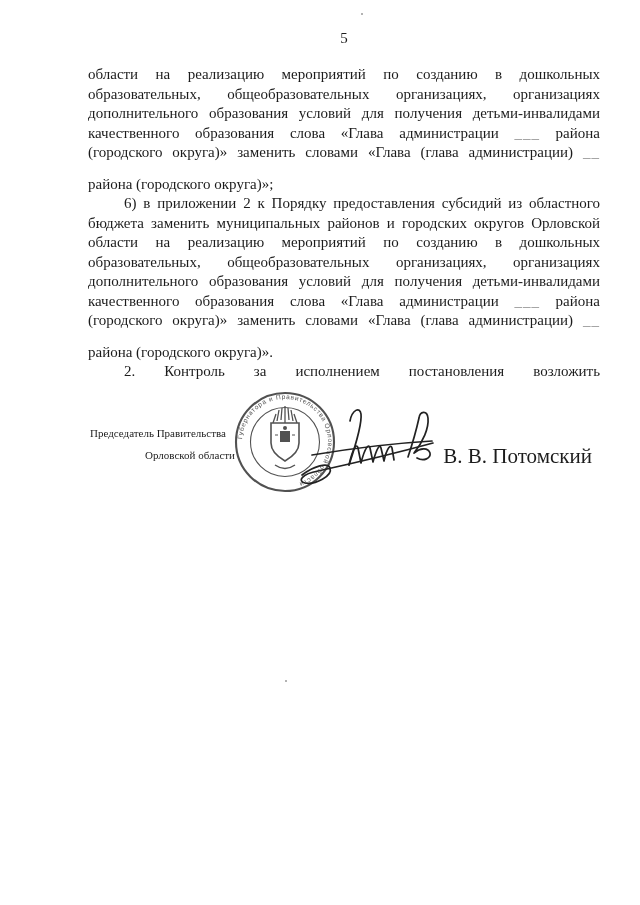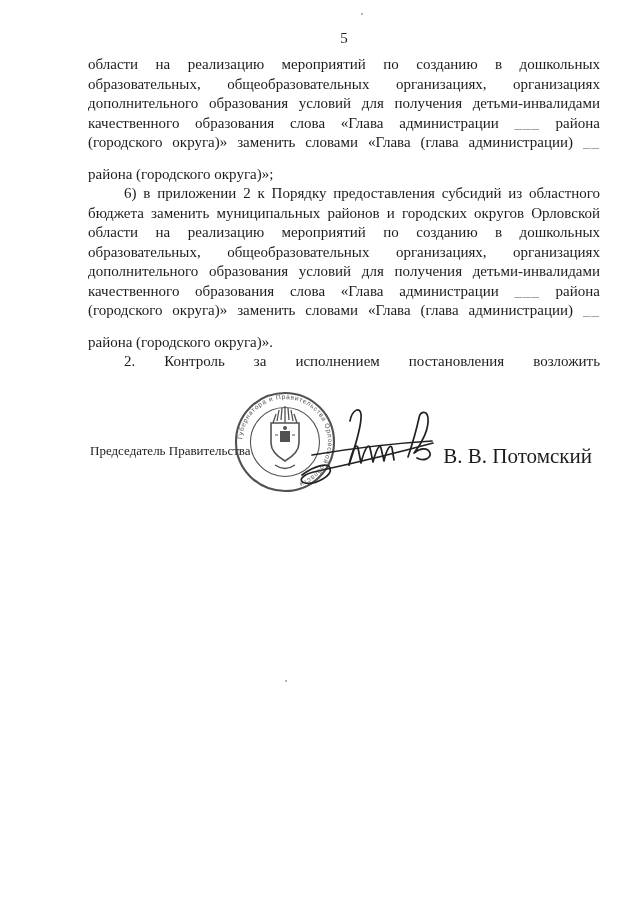--- a/index.html
+++ b/index.html
@@ -22,41 +22,41 @@
   .page-number {
     position: absolute;
     top: 30px;
     left: 88px;
     width: 512px;
     text-align: center;
     font-size: 15px;
   }
   .doc-body {
     position: absolute;
-    top: 55px;
+    top: 65px;
     left: 88px;
     width: 512px;
     font-size: 15px;
     line-height: 19.5px;
   }
   .para { margin: 0; }
   .line {
     text-align: justify;
     text-align-last: justify;
     white-space: nowrap;
   }
   .line.last { text-align-last: left; margin-top: 12px; }
   .line.indent { padding-left: 36px; }
   .blank { color: var(--blank-color, #8a8a8a); letter-spacing: 1px; }
   .sig-title {
     position: absolute;
-    top: 440px;
+    top: 422px;
     left: 90px;
     width: 200px;
-    font-size: 13px;
+    font-size: 11px;
     line-height: 22px;
     z-index: 1;
     font-family: Liberation Serif, serif;
   }
   .sig-title .t2 { text-align: center; }
   .signer-name {
     position: absolute;
     top: 444px;
     right: 48px;
     font-size: 21px;
@@ -117,20 +117,21 @@
         <div class="line">(городского округа)» заменить словами «Глава (глава администрации) <span class="blank">__</span></div>
         <div class="line last">района (городского округа)».</div>
       </div>
       <div class="para">
         <div class="line indent">2. Контроль за исполнением постановления возложить</div>
       </div>
     </div>
 
   <div class="sig-title">
     <div class="t1">Председатель Правительства</div>
+    <div class="t2">Орловской области</div>
   </div>
 
   <svg class="stamp-svg" width="104" height="104" viewBox="0 0 104 104">
     <g opacity="0.88">
       <circle class="stamp-stroke" cx="52" cy="52" r="49" stroke-width="2.1"></circle>
       <circle class="stamp-stroke" cx="52" cy="52" r="34.5" stroke-width="1.1"></circle>
       <path id="stamp-ring-path" d="M 9,52 A 43,43 0 0 1 95,52 A 43,43 0 0 1 9,52" fill="none" stroke="none"></path>
       <text class="stamp-text">
         <textPath href="#stamp-ring-path" startOffset="1%">Губернатора и Правительства Орловской области</textPath>
       </text>

